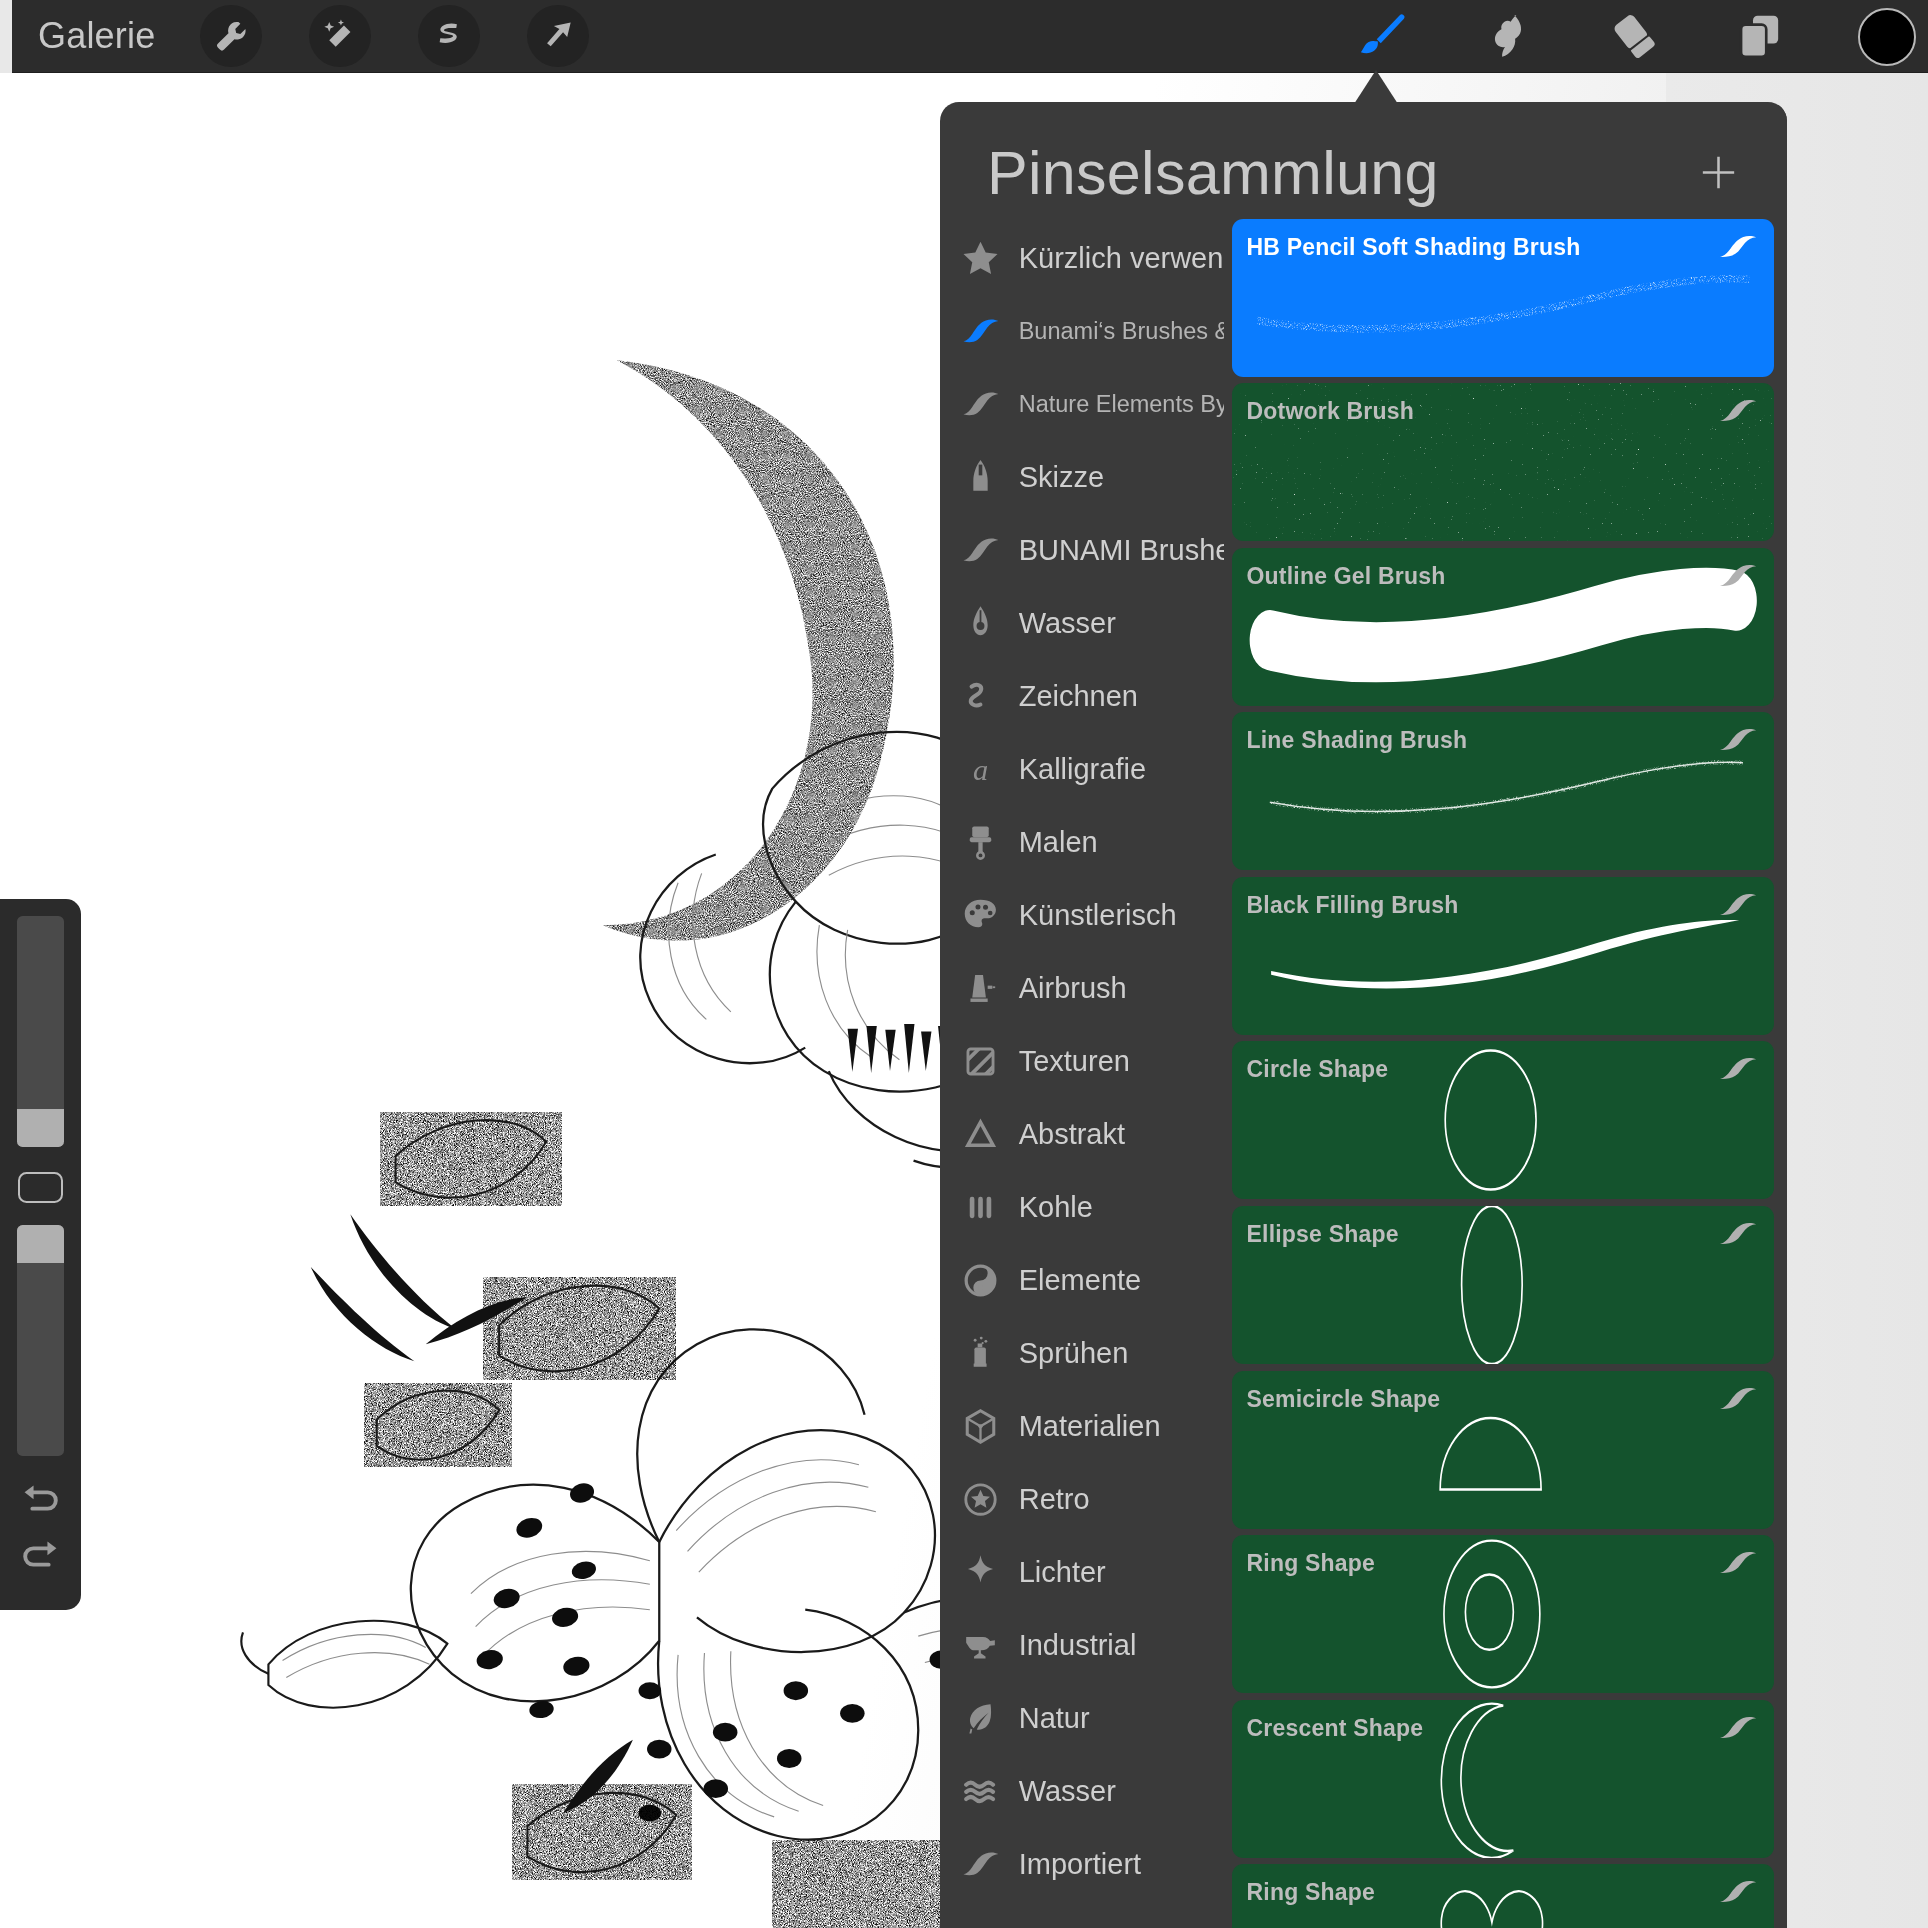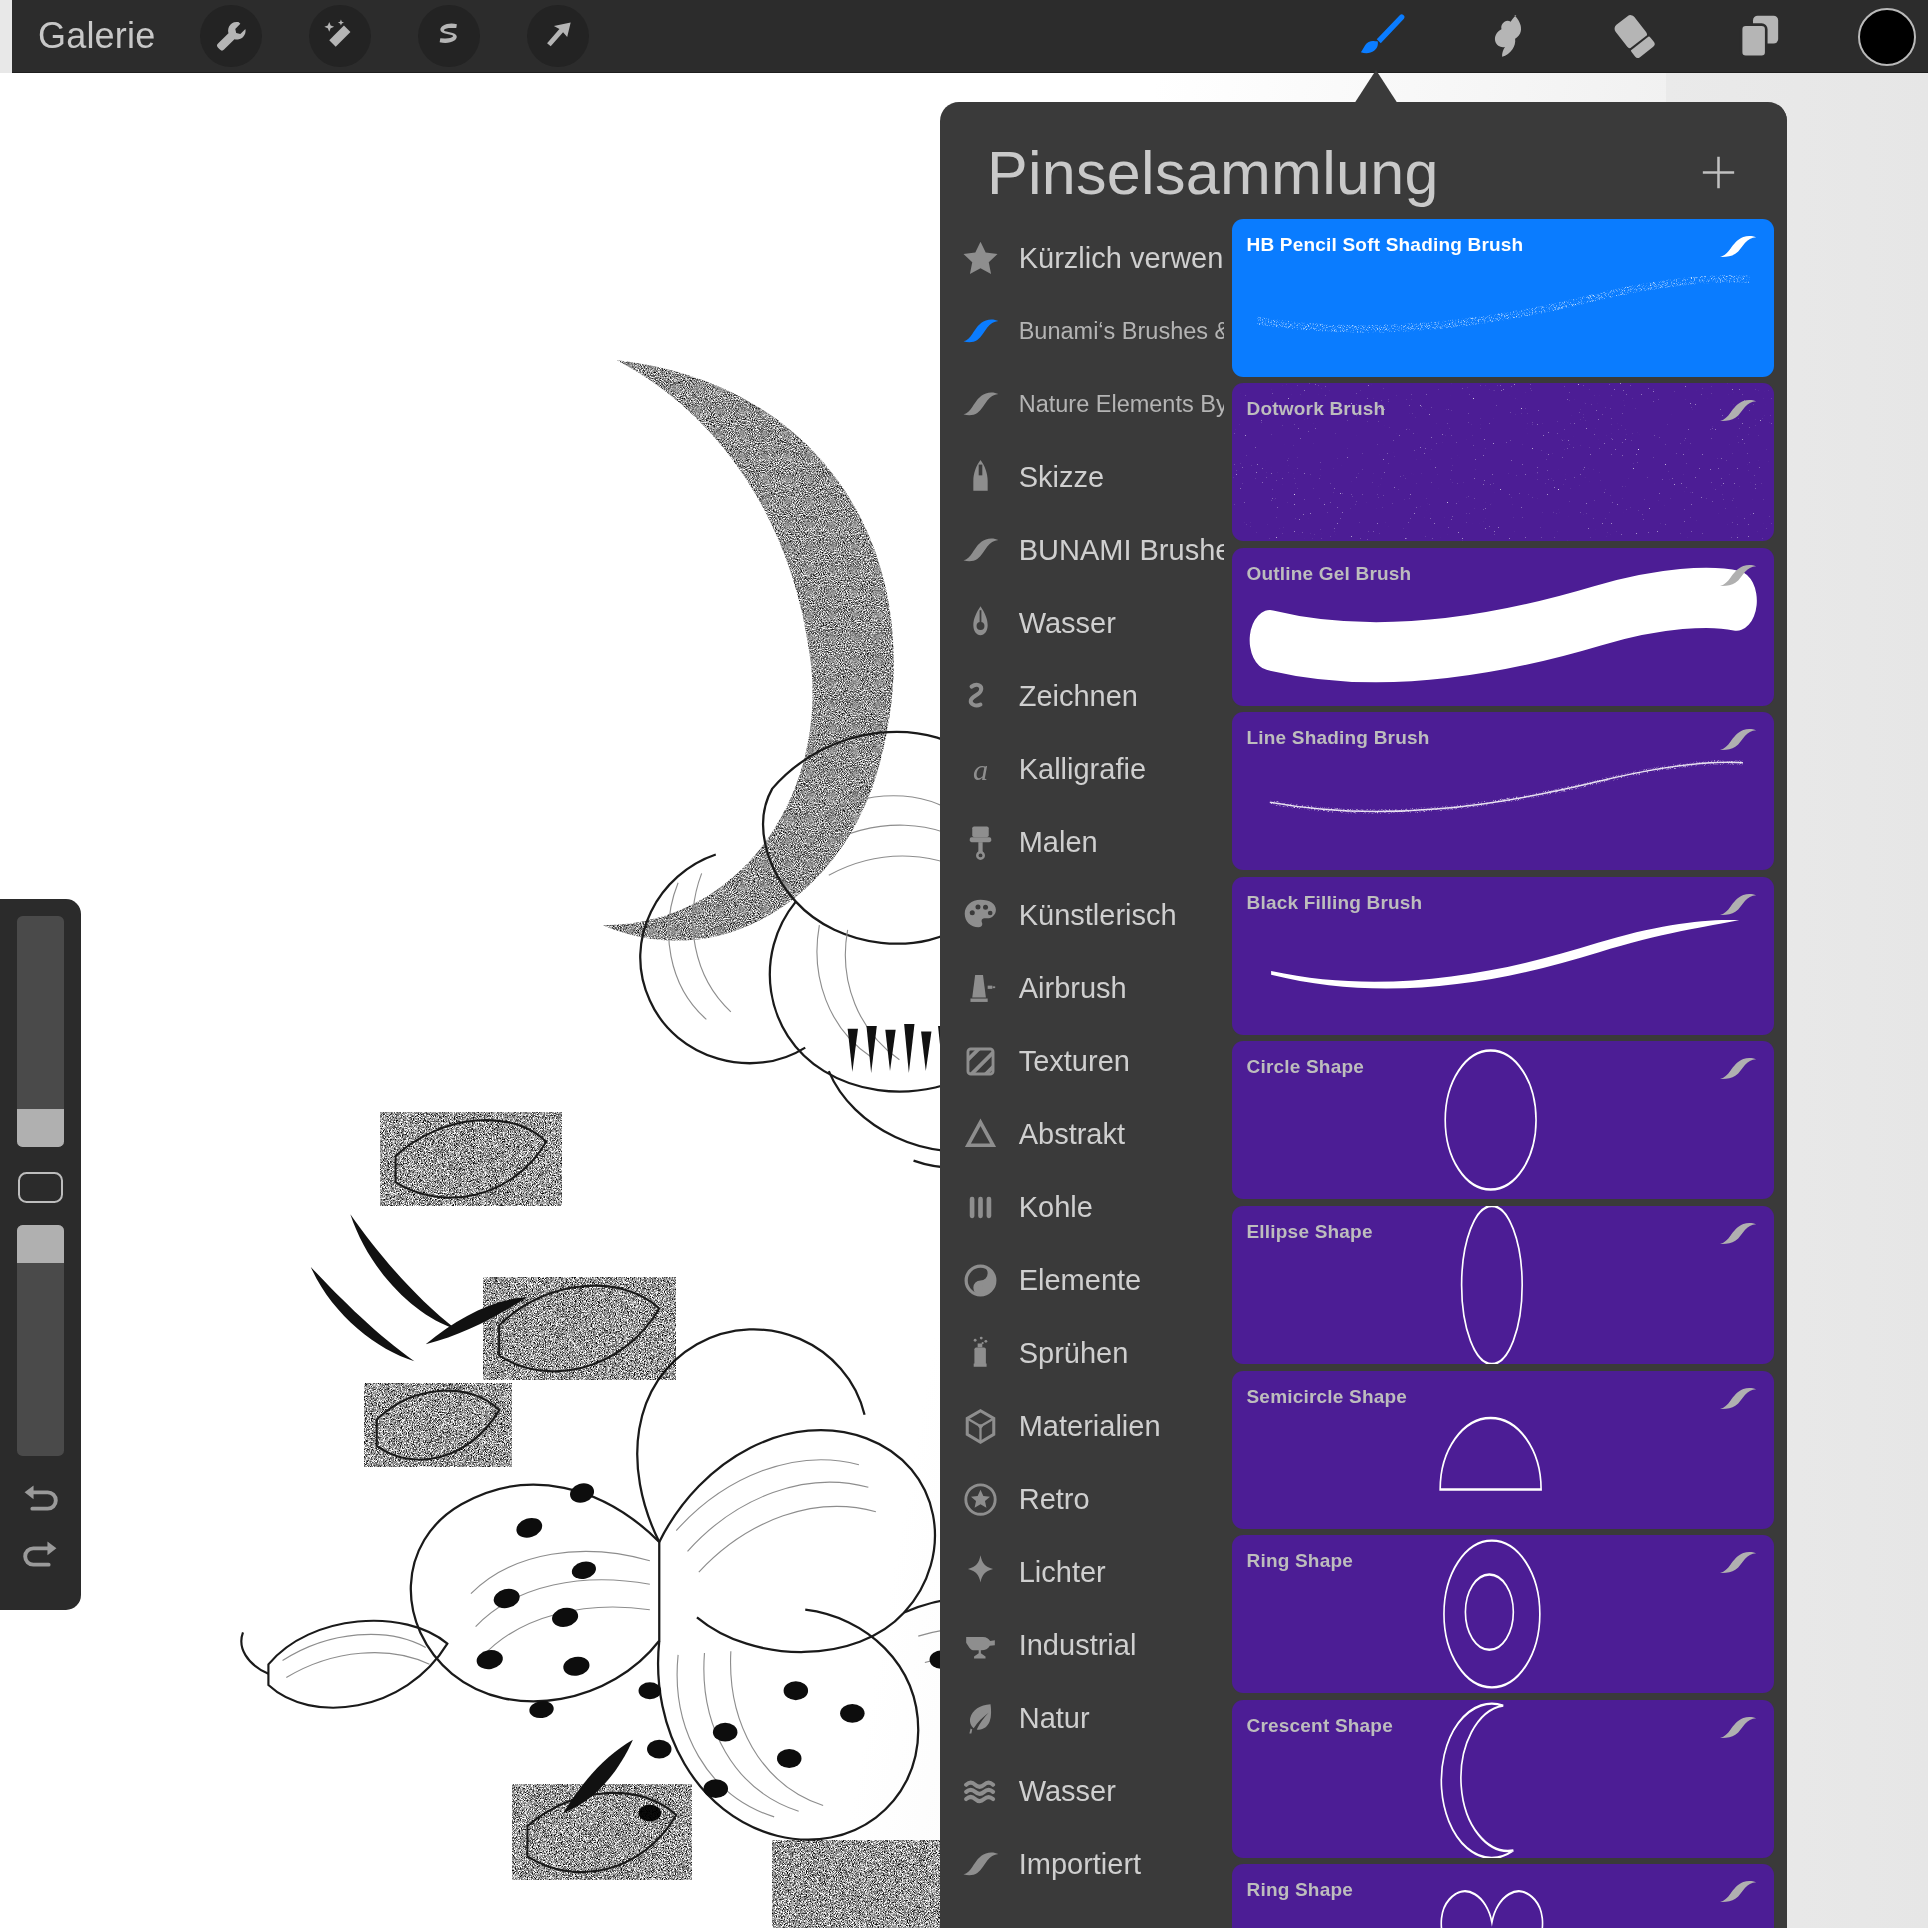--- a/index.html
+++ b/index.html
@@ -126,27 +126,27 @@
   .brushes {
     flex: 1 1 auto; position: relative;
     padding: 0 13px 0 7.5px;
     overflow: hidden;
   }
   .brow {
     position: relative;
     height: 158px;
     margin-bottom: 6.6px;
     border-radius: 11.3px;
-    background: #4c1d95;
+    background: #14532d;
     overflow: hidden;
   }
   .brow.selected { background: #0a7cff; }
   .brow-name {
     position: absolute; left: 15px; top: 15px;
-    font-size: 19px; font-weight: bold; color: #bdbdbd;
+    font-size: 23px; font-weight: bold; color: #bdbdbd;
     z-index: 3; letter-spacing: 0.2px;
   }
   .brow.selected .brow-name { color: #ffffff; }
   .brow-glyph { position: absolute; right: 15px; top: 13px; z-index: 3; }
   .brow-art { position: absolute; left: 0; top: 0; width: 100%; height: 100%; z-index: 1; }
 
   
   .panel-scroll-gutter {
     position: absolute; right: 0; top: 0; width: 9.4px; height: 100%;
     background: #3a3a3a;

